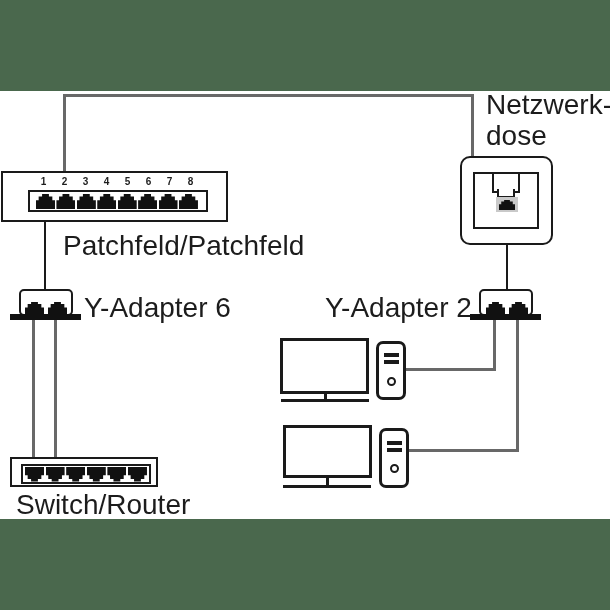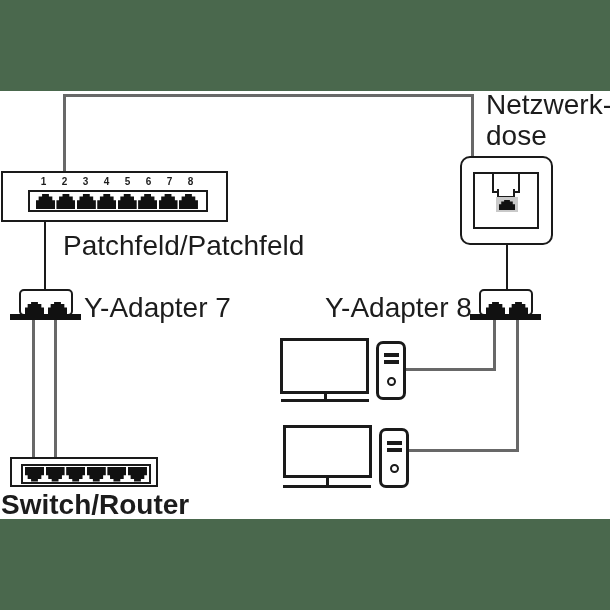--- a/index.html
+++ b/index.html
@@ -83,30 +83,30 @@
   </div>
   <div class="abs label" style="left:63px; top:231px;">Patchfeld/Patchfeld</div>
 
   <div class="abs adapter-box" style="left:19px; top:289px; width:54px; height:27px;">
     <div class="abs adapter-jacks" style="left:0; top:10px; width:50px; height:14px;">
       <div class="rj45" style="width:19px; height:13px;"></div>
       <div class="rj45" style="width:19px; height:13px;"></div>
     </div>
   </div>
   <div class="abs adapter-bar" style="left:10px; top:314px; width:71px; height:6px;"></div>
-  <div class="abs label" style="left:84px; top:293px;">Y-Adapter 7</div>
+  <div class="abs label" style="left:84px; top:293px;">Y-Adapter 6</div>
 
   <div class="abs adapter-box" style="left:479px; top:289px; width:54px; height:27px;">
     <div class="abs adapter-jacks" style="left:1px; top:10px; width:50px; height:14px;">
       <div class="rj45" style="width:19px; height:13px;"></div>
       <div class="rj45" style="width:19px; height:13px;"></div>
     </div>
   </div>
   <div class="abs adapter-bar" style="left:470px; top:314px; width:71px; height:6px;"></div>
-  <div class="abs label" style="left:325px; top:293px;">Y-Adapter 8</div>
+  <div class="abs label" style="left:325px; top:293px;">Y-Adapter 2</div>
 
   <div class="abs socket-outer" style="left:460px; top:156px; width:93px; height:89px;"></div>
   <div class="abs outline2" style="left:473px; top:172px; width:66px; height:57px;"></div>
   <div class="abs outline2" style="left:492px; top:172px; width:28px; height:21px;"></div>
   <div class="abs outline2" style="left:497px; top:189px; width:18px; height:9px; border-top:none;"></div>
   <div class="abs" style="left:496px; top:197px; width:22px; height:15px; background:#c9c9c9;">
     <div class="rj45" style="width:16px; height:10px; margin:3px auto 0 auto;"></div>
   </div>
   <div class="abs label" style="left:486px; top:90px;">
     <div>Netzwerk-</div>
@@ -138,15 +138,15 @@
   <div class="abs outline2" style="left:10px; top:457px; width:148px; height:30px;">
     <div class="abs outline2 port-row" style="left:9px; top:5px; width:130px; height:20px; align-items:center; padding:0 2px;">
       <div class="rj45down" style="width:19px; height:15px;"></div>
       <div class="rj45down" style="width:19px; height:15px;"></div>
       <div class="rj45down" style="width:19px; height:15px;"></div>
       <div class="rj45down" style="width:19px; height:15px;"></div>
       <div class="rj45down" style="width:19px; height:15px;"></div>
       <div class="rj45down" style="width:19px; height:15px;"></div>
     </div>
   </div>
-  <div class="abs label" style="left:1px; top:490px;font-weight:bold;">Switch/Router</div>
+  <div class="abs label" style="left:16px; top:490px;">Switch/Router</div>
 
 </div>
 
 </body></html>

